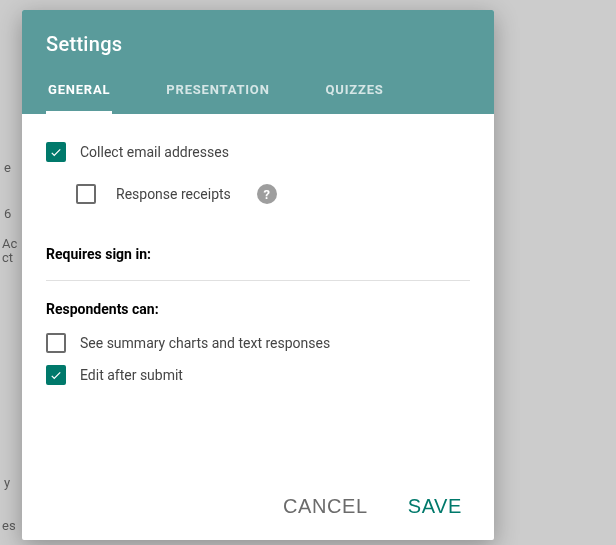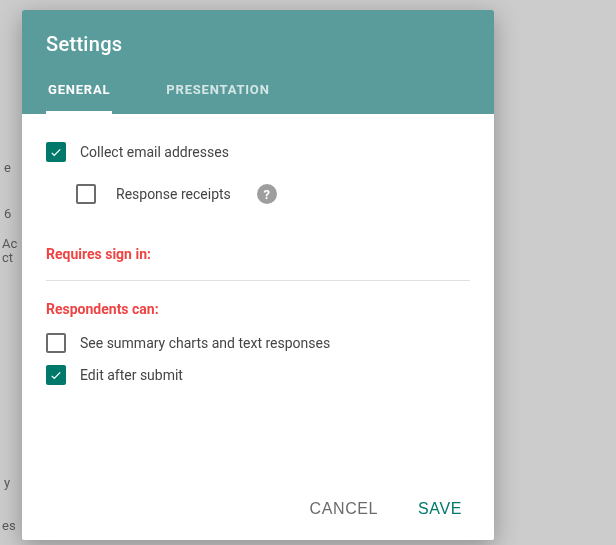--- a/index.html
+++ b/index.html
@@ -75,21 +75,21 @@
   }
   .checkbox.checked {
     background: #00796b;
     border-color: #00796b;
   }
   .checkbox.checked svg { display: block; }
   .checkbox svg { display: none; width: 14px; height: 14px; }
 
   .opt-label { color: #454545; }
   .section-title {
-    font-weight: 700; color: #ef4444;
+    font-weight: 700; color: #000000;
     margin: 20px 0 10px 0;
     font-size: 14px;
   }
 
   .help {
     width: 20px; height: 20px; border-radius: 50%;
     background: #9e9e9e; color: #ffffff;
     font-size: 13px; font-weight: 700;
     display: inline-flex; align-items:center; justify-content:center;
     margin-left: 6px;
@@ -97,21 +97,21 @@
   }
 
   .divider { height: 1px; background: #e0e0e0; margin: 18px 0; }
 
   .dlg-footer {
     display: flex; justify-content: flex-end; align-items: center;
     gap: 28px;
     padding: 10px 26px 14px 26px;
   }
   .btn {
-    font-size: 16px; font-weight: 500; letter-spacing: .6px;
+    font-size: 20px; font-weight: 500; letter-spacing: .6px;
     background: none; border: none; cursor: pointer;
     padding: 8px 6px;
     text-transform: uppercase;
   }
   .btn.cancel { color: #6b6b6b; }
   .btn.save { color: #00796b; position: relative; }
 
   .cursor {
     position: absolute;
     width: 18px; height: 22px;
@@ -131,20 +131,21 @@
   <span class="stub" style="left:2px; top:518px;">es</span>
 </div>
 
 <div class="dialog">
 
   <div class="dlg-header">
     <div class="dlg-title">Settings</div>
     <div class="tabs">
       <div class="tab active">GENERAL</div>
       <div class="tab">PRESENTATION</div>
+      <div class="tab">QUIZZES</div>
     </div>
   </div>
 
   <div class="dlg-body">
 
     <div class="row">
       <span class="checkbox checked">
         <svg viewBox="0 0 24 24">
             <path fill="#ffffff" d="M9 16.2l-3.5-3.5L4 14.2l5 5 11-11-1.5-1.5z"></path>
           </svg>

